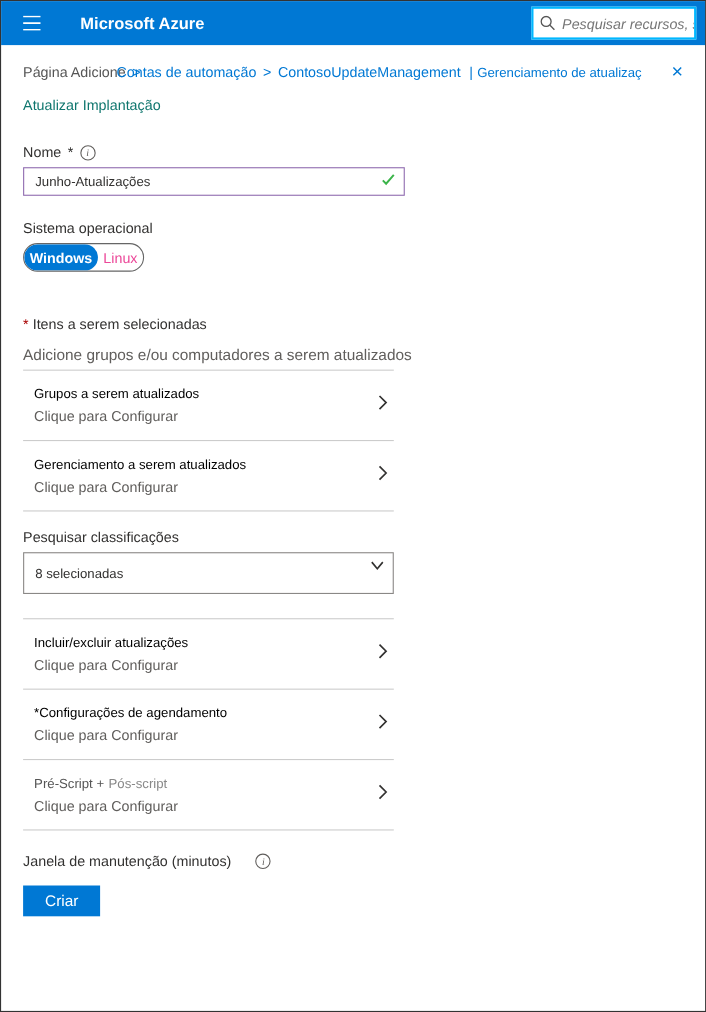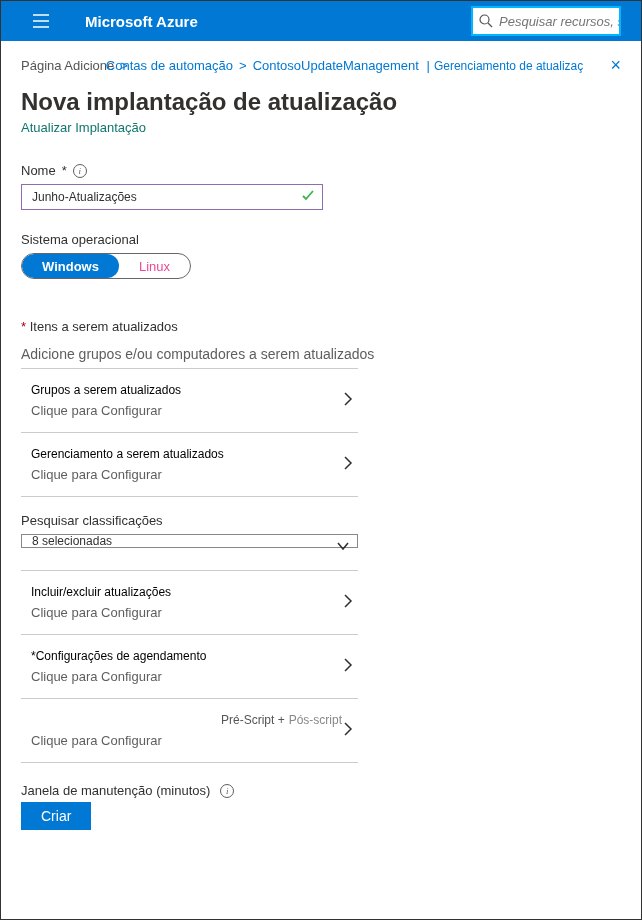--- a/index.html
+++ b/index.html
@@ -1,18 +1,18 @@
 <!DOCTYPE html>
 <html><head>
   <meta charset="utf-8">
   <style>
     * { margin: 0; padding: 0; box-sizing: border-box; font-family: "Segoe UI", Arial, sans-serif; }
     body { width: 642px; height: 920px; background: #ffffff; overflow: hidden; border: 1px solid #333; }
     
-    .topbar { height: 40px; background: #0078d4; display: flex; align-items: center; padding: 0 20px; }
+    .topbar { height: 40px; background: #0078d4; display: flex; align-items: center; padding: 0 8px; }
     .hamburger { color: #fff; width: 40px; display: flex; align-items: center; justify-content: center; cursor: pointer; }
     .brand { color: #fff; font-weight: 600; font-size: 15px; margin-left: 24px; }
     .spacer { flex: 1; }
     .search-box { display: flex; align-items: center; background: #fff; border: 2px solid #00b7ff; height: 30px; width: 150px; padding: 0 6px; overflow: hidden; }
     .search-box svg { flex-shrink: 0; margin-right: 6px; }
     .search-box input { border: none; outline: none; font-size: 13px; font-style: italic; color: #555; width: 120px; }
     
     .breadcrumb { display: flex; align-items: center; padding: 14px 20px 8px 20px; font-size: 13px; gap: 4px; white-space: nowrap; overflow: hidden; }
     .breadcrumb .bc-item { color: #555; }
     .breadcrumb .bc-link { color: #0078d4; }
@@ -20,51 +20,51 @@
     .breadcrumb .bc-close { color: #0078d4; font-size: 18px; margin-left: auto; }
     
     .content { padding: 0 20px; }
     .page-title { font-size: 24px; font-weight: 600; color: #323130; margin-top: 4px; }
     .page-subtitle { font-size: 13px; color: #0f766e; margin-top: 4px; margin-bottom: 28px; }
     
     .field-label { font-size: 13px; color: #323130; margin-bottom: 6px; display: flex; align-items: center; gap: 6px; }
     .field-label .asterisk { color: #323130; }
     .info-icon { display: inline-flex; width: 14px; height: 14px; border: 1px solid #605e5c; border-radius: 50%; align-items: center; justify-content: center; font-size: 9px; color: #605e5c; font-style: italic; font-family: serif; }
     
-    .text-input-wrap { position: relative; width: 302px; margin-bottom: 22px; }
+    .text-input-wrap { position: relative; width: 347px; margin-bottom: 22px; }
     .text-input { width: 100%; height: 26px; border: 1px solid #8f6bb0; padding: 0 28px 0 10px; font-size: 12px; color: #323130; outline: none; }
     .text-input-check { position: absolute; right: 8px; top: 5px; color: #3bb44a; }
     
     .os-toggle { display: inline-flex; border: 1px solid #666; border-radius: 14px; overflow: hidden; height: 26px; margin-bottom: 40px; }
-    .os-option { padding: 0 20px; font-size: 13px; display: flex; align-items: center; cursor: pointer; }
+    .os-option { padding: 0 5px; font-size: 13px; display: flex; align-items: center; cursor: pointer; }
     .os-option.selected { background: #0078d4; color: #fff; font-weight: 600; border-radius: 14px; }
     .os-option:not(.selected) { color: #ec4899; }
     
     .section-required { color: #a80000; }
     .section-header-text { font-size: 13px; color: #323130; margin-bottom: 12px; }
     .section-help { font-size: 14px; color: #605e5c; margin-bottom: 6px; }
     
     .divider { border: none; border-top: 1px solid #ccc; margin: 0; width: 337px; }
     
     .config-row { width: 337px; padding: 14px 4px 14px 10px; display: flex; align-items: center; cursor: pointer; }
     .config-row-texts { flex: 1; }
     .config-row-title { font-size: 12px; color: #000000; margin-bottom: 6px; }
     .config-row-sub { font-size: 13px; color: #605e5c; }
     .chevron { color: #323130; }
     
     .field-label-plain { font-size: 13px; color: #323130; margin-bottom: 6px; margin-top: 16px; }
     .select-wrap { width: 337px; position: relative; margin-bottom: 22px; }
-    .select-box { width: 100%; height: 14px; border: 1px solid #8a8886; padding: 0 28px 0 10px; font-size: 12px; color: #323130; display: flex; align-items: center; cursor: pointer; }
+    .select-box { width: 100%; height: 38px; border: 1px solid #8a8886; padding: 0 28px 0 10px; font-size: 12px; color: #323130; display: flex; align-items: center; cursor: pointer; }
     .select-caret { position: absolute; right: 8px; top: 5px; }
     
-    .bottom-field { display: flex; align-items: center; gap: 10px; font-size: 13px; color: #323130; margin-top: 20px; margin-bottom: 4px; }
+    .bottom-field { display: flex; align-items: center; gap: 22px; font-size: 13px; color: #323130; margin-top: 20px; margin-bottom: 15px; }
     
     .primary-btn { background: #0078d4; color: #fff; border: none; height: 28px; padding: 0 20px; font-size: 14px; cursor: pointer; margin-left: 0px; }
     
-    .pre-post-row .config-row-title { color: #555; text-align: right; }
+    .pre-post-row .config-row-title { color: #555; }
     .post-label { color: #888; margin-left: 4px; }
   </style>
 </head>
 <body>
 
 <div class="topbar">
   <div class="hamburger">
     <svg width="16" height="14" viewBox="0 0 16 14">
         <path d="M0 1h16M0 7h16M0 13h16" stroke="#fff" stroke-width="1.5"></path>
       </svg>
@@ -85,21 +85,20 @@
   <span class="bc-sep">&gt;</span>
   <span class="bc-link" style="margin-left:-28px;">Contas de automação</span>
   <span class="bc-sep">&gt;</span>
   <span class="bc-link">ContosoUpdateManagement</span>
   <span class="bc-link">&nbsp;|</span>
   <span class="bc-link" style="font-size:12px;">Gerenciamento de atualizaç</span>
   <span class="bc-close">×</span>
 </div>
 
 <div class="content">
-  <h1 class="page-title">Nova implantação de atualização</h1>
   <div class="page-subtitle">Atualizar Implantação</div>
 
   <div class="field-label">
     <span>Nome</span>
       <span class="asterisk">*</span>
     <span class="info-icon">i</span>
   </div>
   <div class="text-input-wrap">
     <input class="text-input" type="text" value="Junho-Atualizações" style="">
     <span class="text-input-check">
@@ -109,21 +108,21 @@
     </span>
   </div>
 
   <div class="field-label">Sistema operacional</div>
   <div class="os-toggle">
     <div class="os-option selected">Windows</div>
     <div class="os-option">Linux</div>
   </div>
 
   <div class="section-header-text">
-    <span class="section-required">*</span> <span>Itens a serem atualizados</span>
+    <span class="section-required">*</span> <span>Itens a serem selecionadas</span>
   </div>
   <div class="section-help">Adicione grupos e/ou computadores a serem atualizados</div>
 
   <hr class="divider">
   <div class="config-row">
     <div class="config-row-texts">
       <div class="config-row-title">Grupos a serem atualizados</div>
       <div class="config-row-sub">Clique para Configurar</div>
     </div>
     <span class="chevron"><svg width="12" height="16" viewBox="0 0 12 16">

